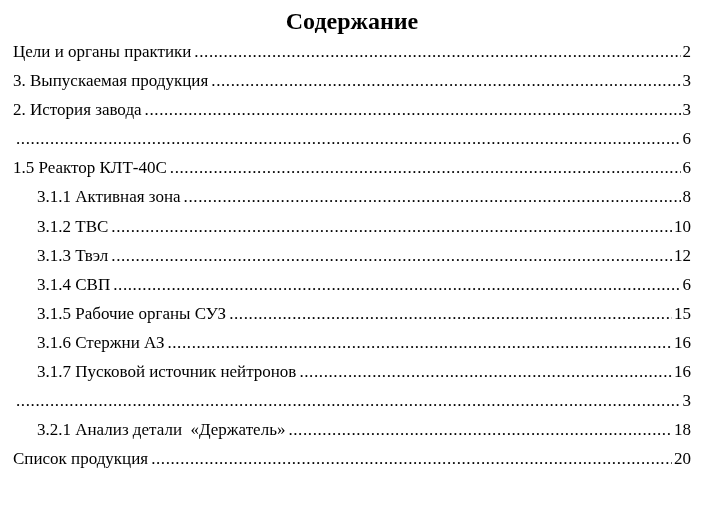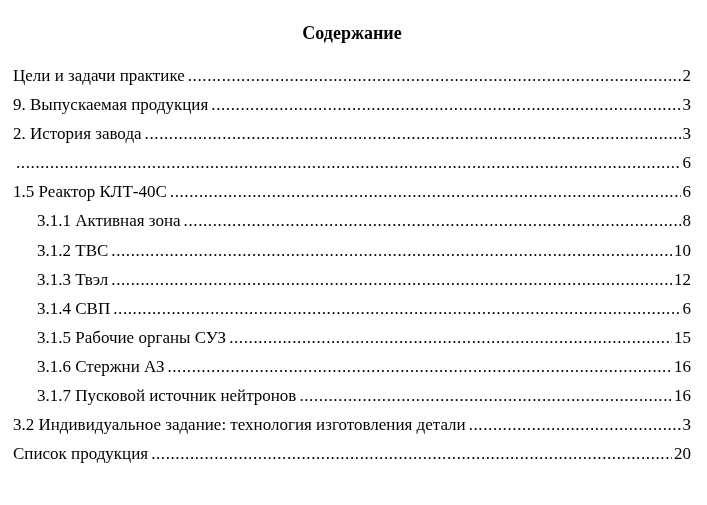--- a/index.html
+++ b/index.html
@@ -12,25 +12,25 @@
     width: 707px;
     height: 505px;
     box-sizing: border-box;
     padding: 5px 16px 0 13px;
     background: #ffffff;
     color: #000000;
     font-family: "Liberation Serif", "DejaVu Serif", serif;
     overflow: hidden;
   }
   .page-title {
-    font-size: 18px;
+    font-size: 24px;
     font-weight: bold;
     text-align: center;
     line-height: 24px;
-    margin: 16px;
+    margin: 4px;
     white-space: pre;
   }
   .toc-list {
     margin: 0;
   }
   .toc-row {
     display: flex;
     align-items: baseline;
     line-height: 29.1px;
     font-size: 17px;
@@ -60,26 +60,26 @@
     text-align: right;
   }
 </style>
 </head>
 <body>
 
 <div class="page">
   <div class="page-title">Содержание</div>
   <div class="toc-list" id="toc-list">
       <div class="toc-row level-0">
-    <span class="toc-label">Цели и задачи практике</span>
+    <span class="toc-label">Цели и органы практики</span>
     <span class="toc-leader"></span>
     <span class="toc-page">2</span>
   </div>
       <div class="toc-row level-0">
-    <span class="toc-label">9. Выпускаемая продукция</span>
+    <span class="toc-label">3. Выпускаемая продукция</span>
     <span class="toc-leader"></span>
     <span class="toc-page">3</span>
   </div>
       <div class="toc-row level-0">
     <span class="toc-label">2. История завода</span>
     <span class="toc-leader"></span>
     <span class="toc-page">3</span>
   </div>
       <div class="toc-row level-0">
     <span class="toc-leader"></span>
@@ -119,23 +119,27 @@
     <span class="toc-label">3.1.6 Стержни АЗ</span>
     <span class="toc-leader"></span>
     <span class="toc-page">16</span>
   </div>
       <div class="toc-row level-1">
     <span class="toc-label">3.1.7 Пусковой источник нейтронов</span>
     <span class="toc-leader"></span>
     <span class="toc-page">16</span>
   </div>
       <div class="toc-row level-0">
-    <span class="toc-label">3.2 Индивидуальное задание: технология изготовления детали</span>
     <span class="toc-leader"></span>
     <span class="toc-page">3</span>
+  </div>
+      <div class="toc-row level-1">
+    <span class="toc-label">3.2.1 Анализ детали  «Держатель»</span>
+    <span class="toc-leader"></span>
+    <span class="toc-page">18</span>
   </div>
       <div class="toc-row level-0">
     <span class="toc-label">Список продукция</span>
     <span class="toc-leader"></span>
     <span class="toc-page">20</span>
   </div>
     </div>
 </div>
 
 </body></html>

